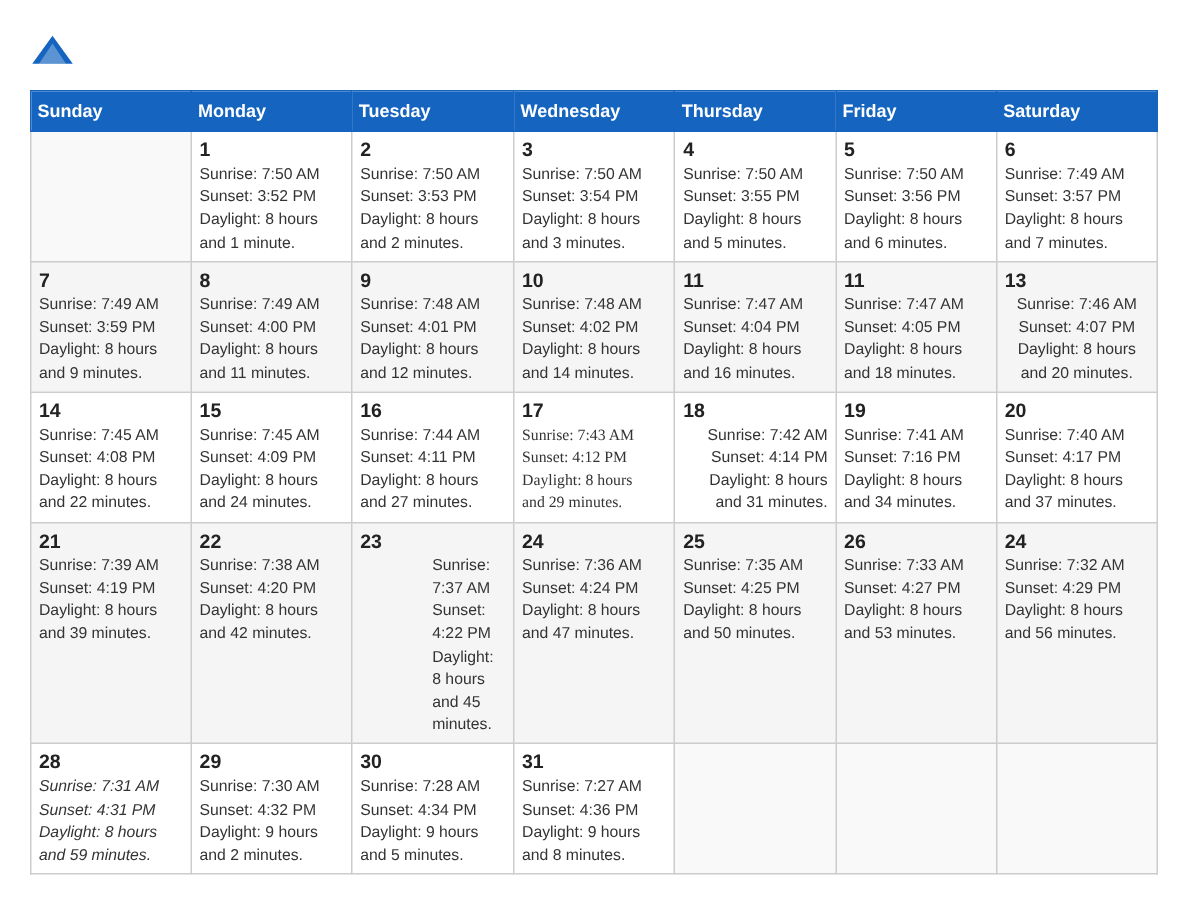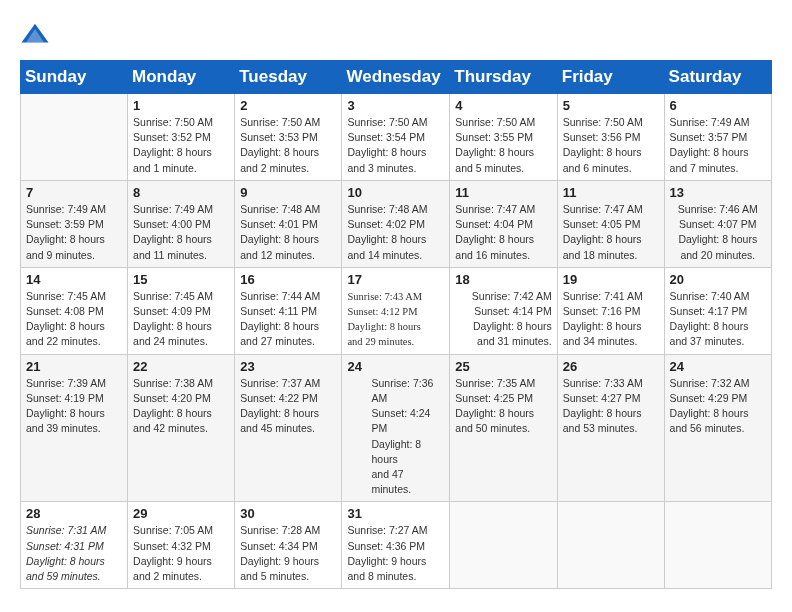--- a/index.html
+++ b/index.html
@@ -49,21 +49,21 @@
     table {
       width: 100%;
       border-collapse: collapse;
       font-size: 11px;
     }
     thead tr th {
       background-color: #1565c0;
       color: #fff;
       padding: 6px 4px;
       text-align: left;
-      font-size: 17px;
+      font-size: 12px;
       font-weight: bold;
       border: 1px solid #1565c0;
     }
     tbody tr td {
       border: 1px solid #ccc;
       vertical-align: top;
       padding: 4px 5px;
       height: 80px;
       width: 108px;
       background: #fff;
@@ -276,28 +276,28 @@
         </td>
         <td>
           <div class="day-number">22</div>
           <div class="day-detail" style="white-space: pre-line;">Sunrise: 7:38 AM
 Sunset: 4:20 PM
 Daylight: 8 hours
 and 42 minutes.</div>
         </td>
         <td>
           <div class="day-number">23</div>
-          <div class="day-detail" style="white-space: pre-line;">Sunrise: 7:37 AM
+          <div class="day-detail" style="white-space: pre-line; margin-left: 48px;">Sunrise: 7:37 AM
 Sunset: 4:22 PM
 Daylight: 8 hours
 and 45 minutes.</div>
         </td>
         <td>
           <div class="day-number">24</div>
-          <div class="day-detail" style="white-space: pre-line; margin-left: 24px;">Sunrise: 7:36 AM
+          <div class="day-detail" style="white-space: pre-line;">Sunrise: 7:36 AM
 Sunset: 4:24 PM
 Daylight: 8 hours
 and 47 minutes.</div>
         </td>
         <td>
           <div class="day-number">25</div>
           <div class="day-detail" style="white-space: pre-line;">Sunrise: 7:35 AM
 Sunset: 4:25 PM
 Daylight: 8 hours
 and 50 minutes.</div>
@@ -320,21 +320,21 @@
       <tr>
         <td>
           <div class="day-number">28</div>
           <div class="day-detail" style="white-space: pre-line; font-style: italic;">Sunrise: 7:31 AM
 Sunset: 4:31 PM
 Daylight: 8 hours
 and 59 minutes.</div>
         </td>
         <td>
           <div class="day-number">29</div>
-          <div class="day-detail" style="white-space: pre-line;">Sunrise: 7:05 AM
+          <div class="day-detail" style="white-space: pre-line;">Sunrise: 7:30 AM
 Sunset: 4:32 PM
 Daylight: 9 hours
 and 2 minutes.</div>
         </td>
         <td>
           <div class="day-number">30</div>
           <div class="day-detail" style="white-space: pre-line;">Sunrise: 7:28 AM
 Sunset: 4:34 PM
 Daylight: 9 hours
 and 5 minutes.</div>

